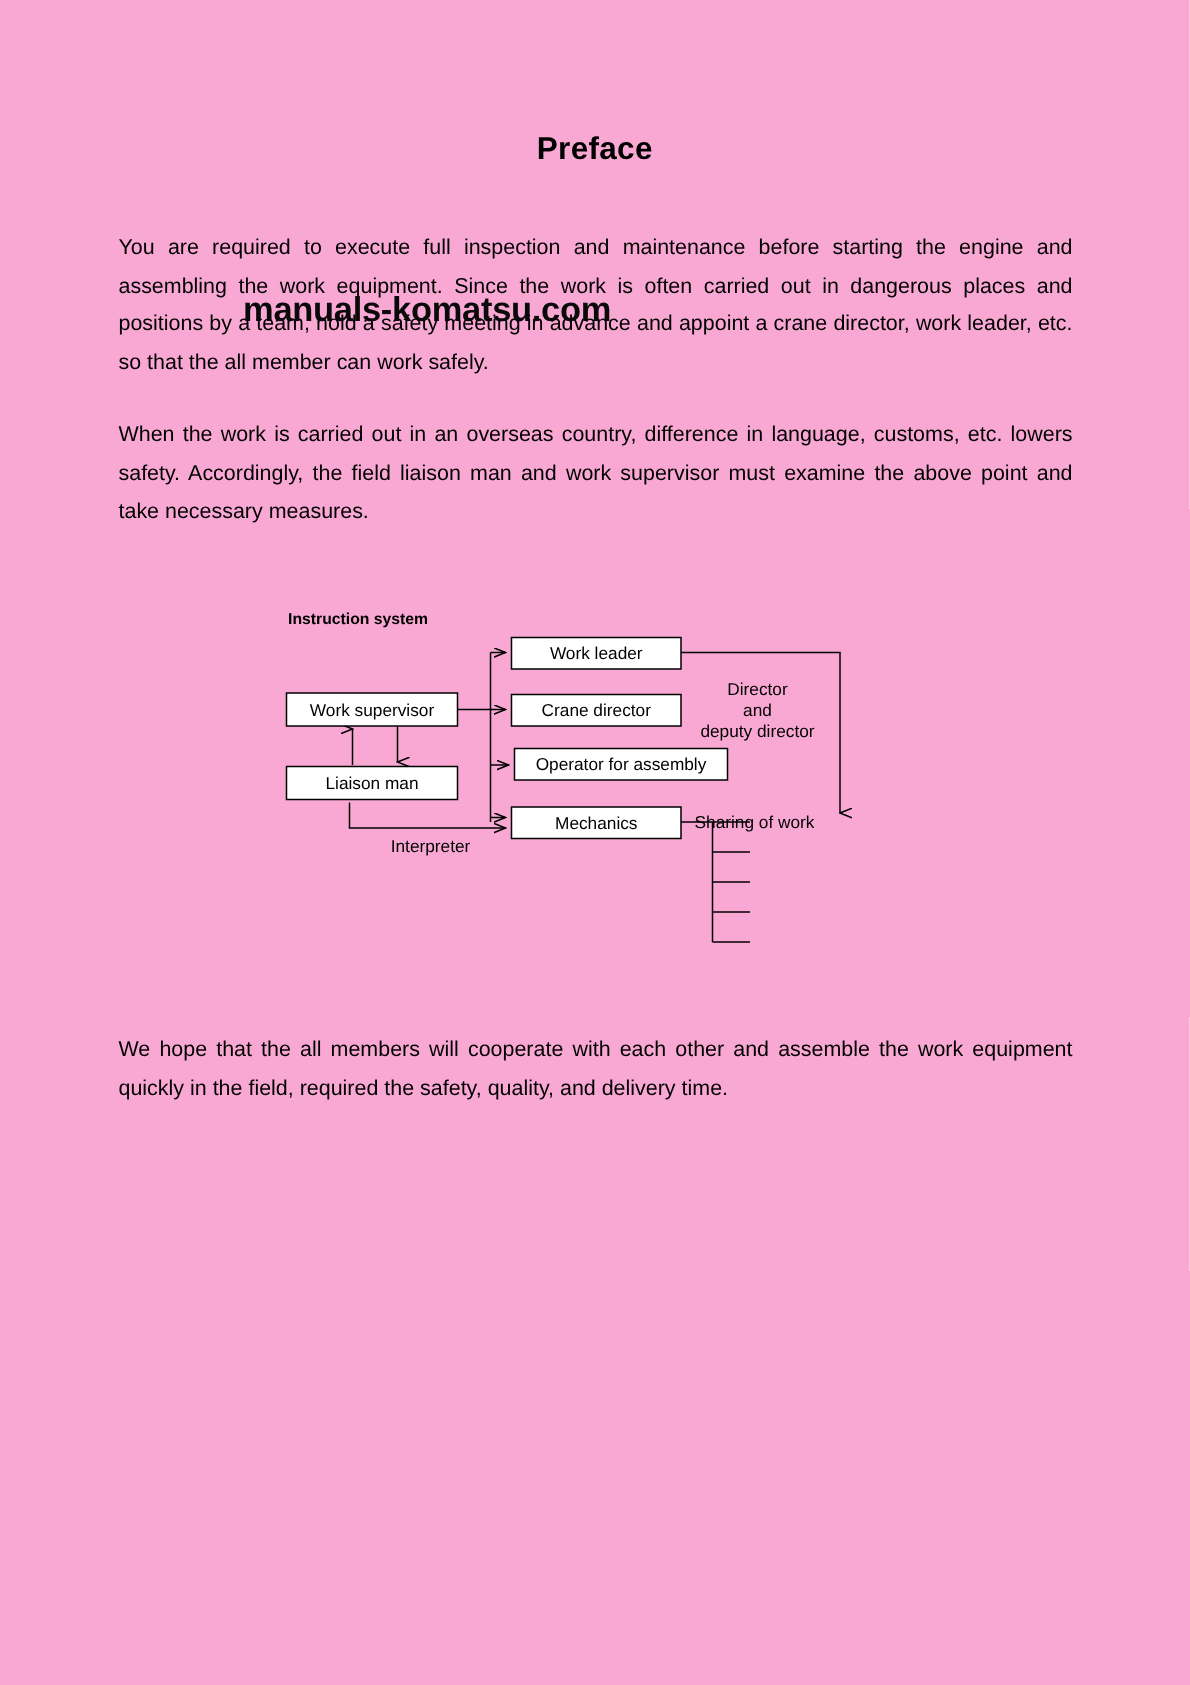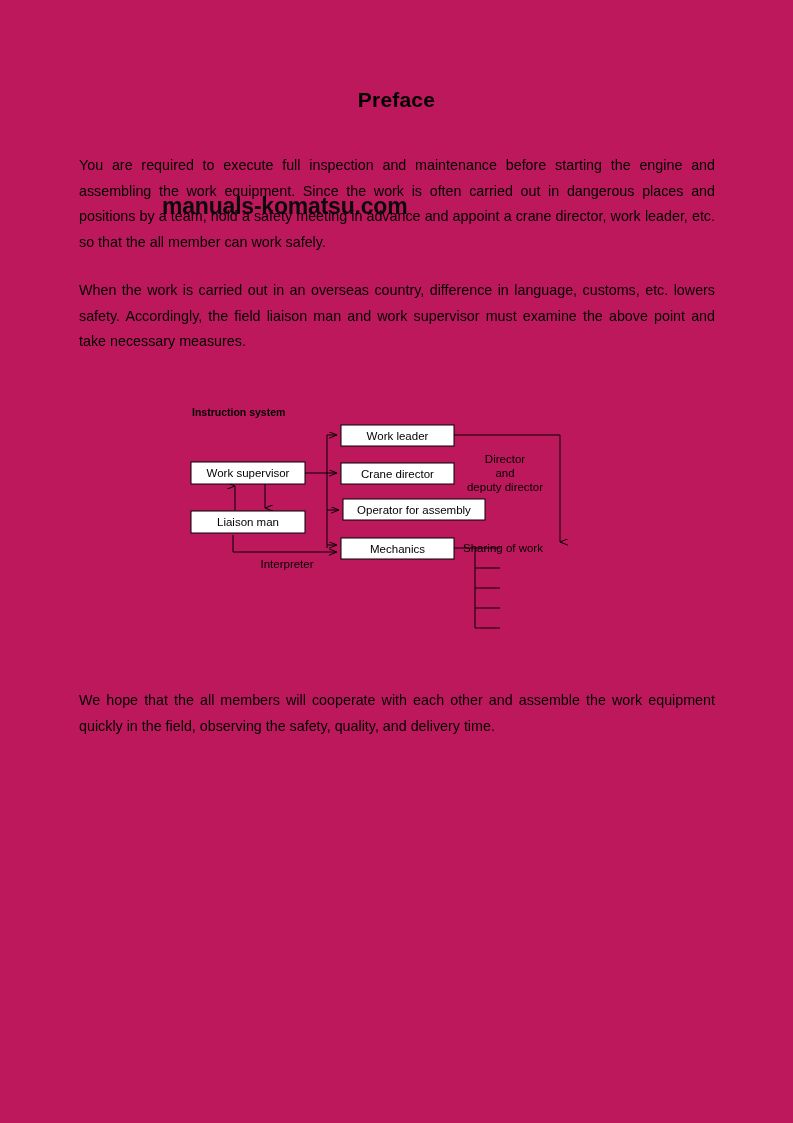--- a/index.html
+++ b/index.html
@@ -16,21 +16,21 @@
     color: #000000;
     overflow: hidden;
   }
 
   #page {
     position: absolute;
     left: 0;
     top: 0;
     width: 793px;
     height: 1123px;
-    background: #be185d;
+    background: #f9a8d4;
   }
 
   
   .page-title {
     position: absolute;
     left: 0;
     top: 88px;
     width: 793px;
     text-align: center;
     font-size: 21px;
@@ -180,15 +180,15 @@
       <text class="dg-freelabel" x="104" y="168" text-anchor="middle">Interpreter</text>
 
       <text class="dg-freelabel" x="322" y="63" text-anchor="middle">Director</text>
       <text class="dg-freelabel" x="322" y="77" text-anchor="middle">and</text>
       <text class="dg-freelabel" x="322" y="91" text-anchor="middle">deputy director</text>
 
       <text class="dg-freelabel" x="320" y="152" text-anchor="middle">Sharing of work</text>
     </svg>
   </div>
 
-  <div class="para" id="para-3">We hope that the all members will cooperate with each other and assemble the work equipment quickly in the field, observing the safety, quality, and delivery time.</div>
+  <div class="para" id="para-3">We hope that the all members will cooperate with each other and assemble the work equipment quickly in the field, required the safety, quality, and delivery time.</div>
 
 </div>
 
 </body></html>

